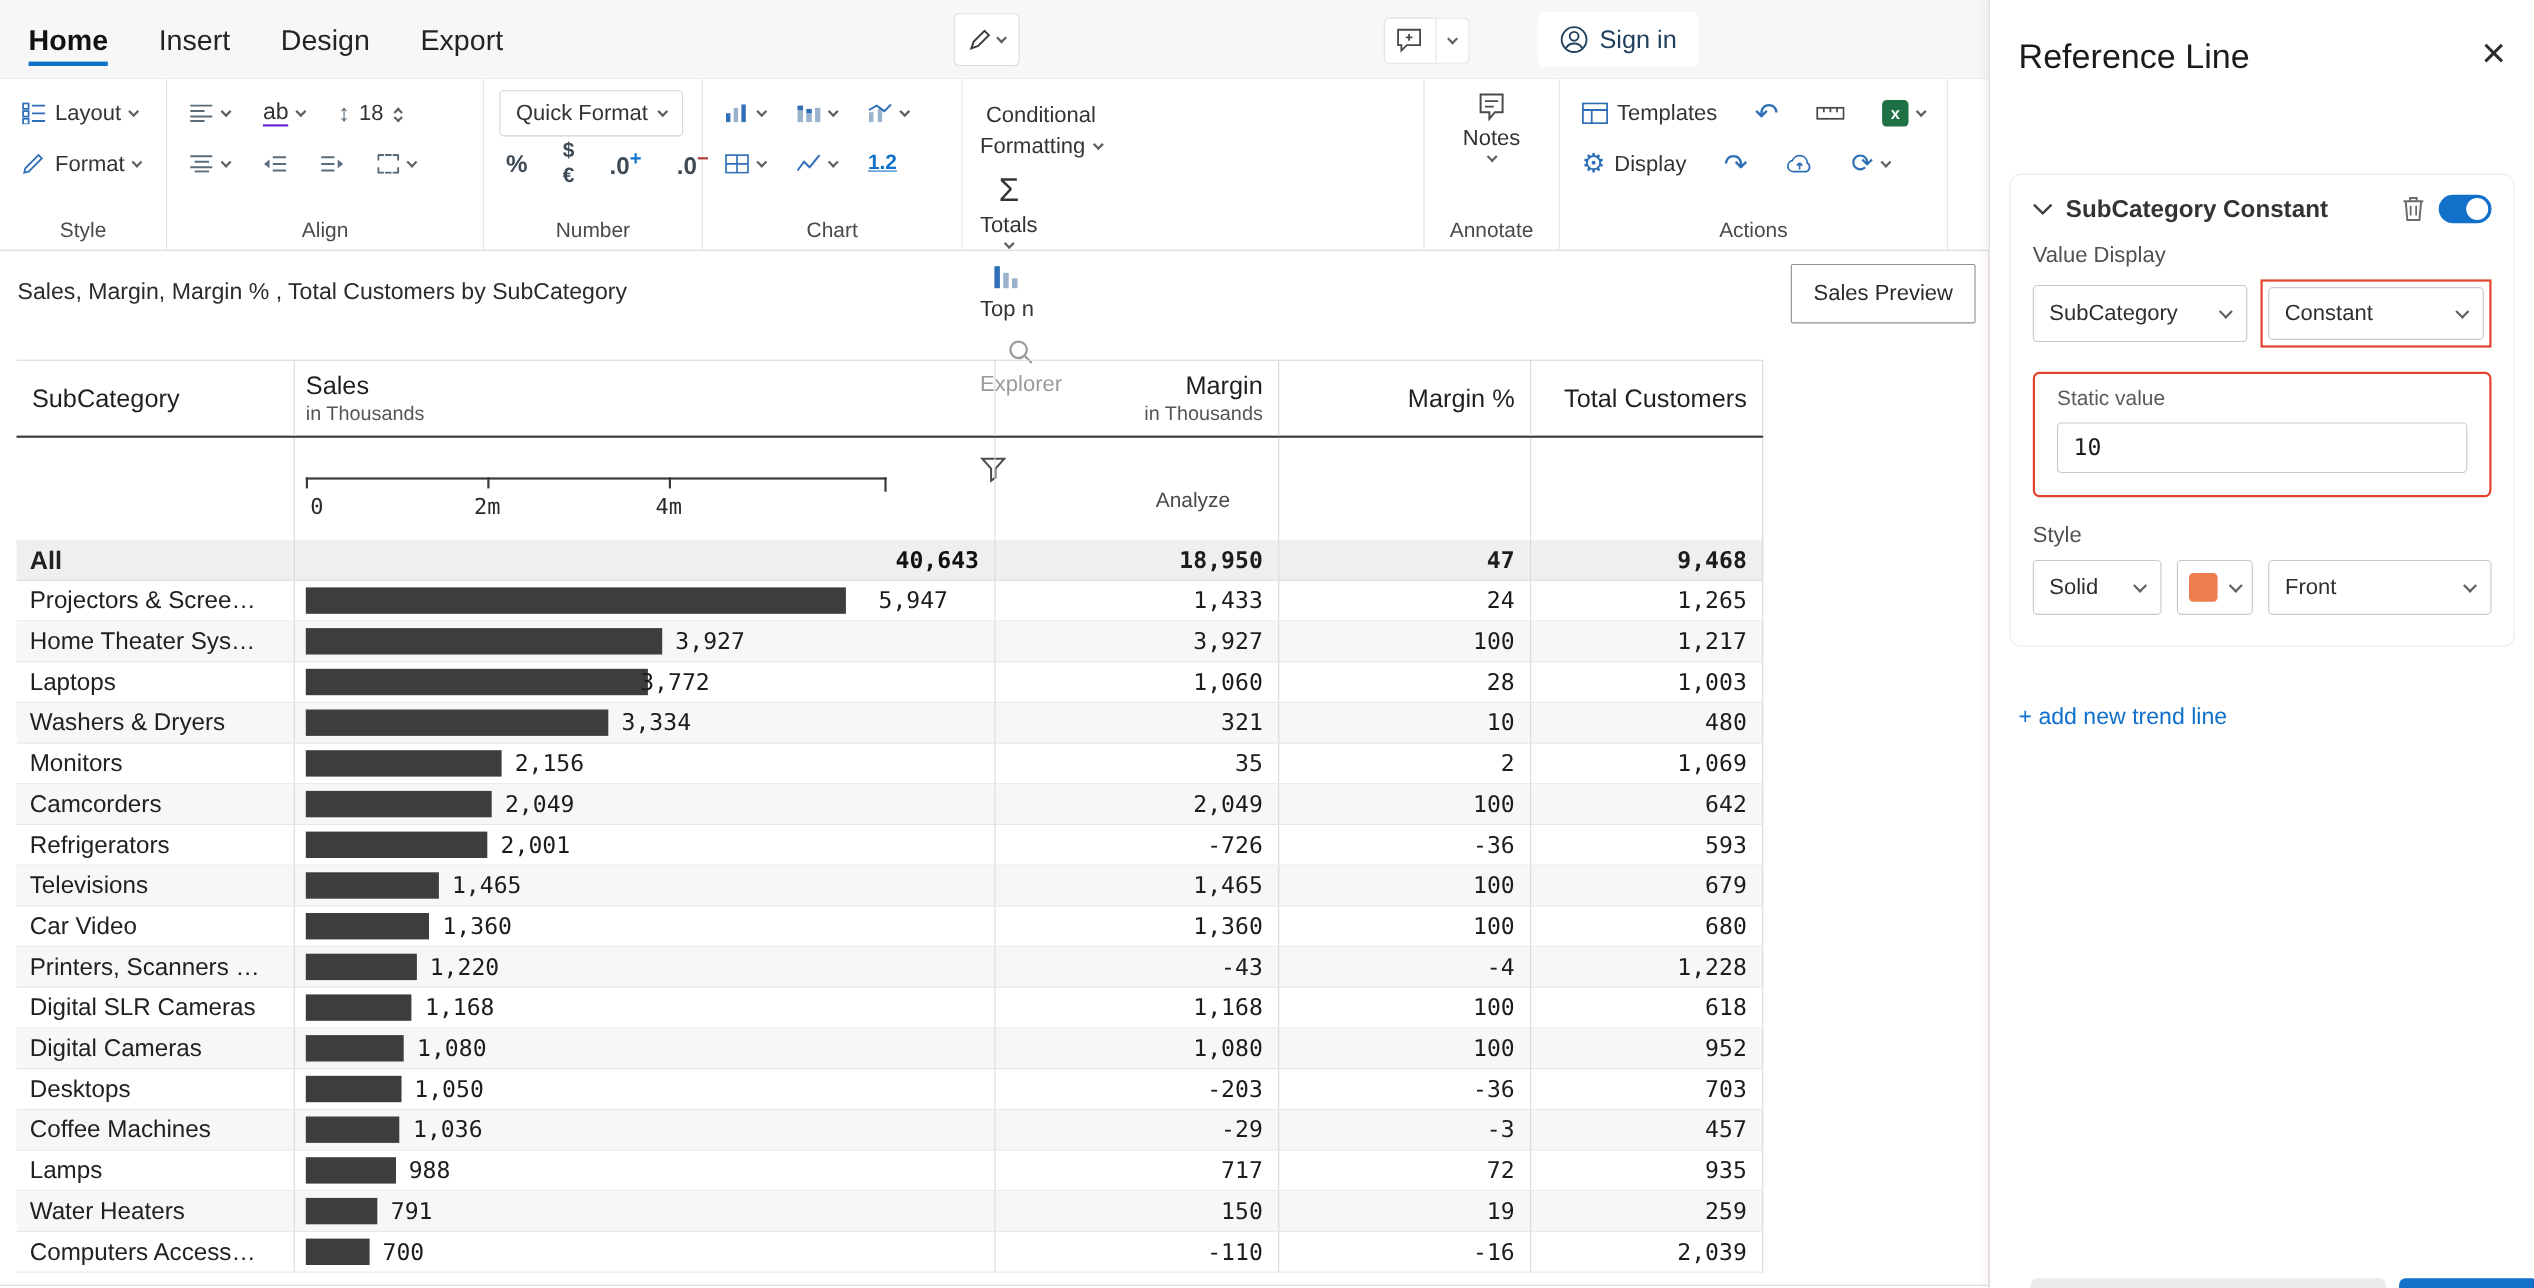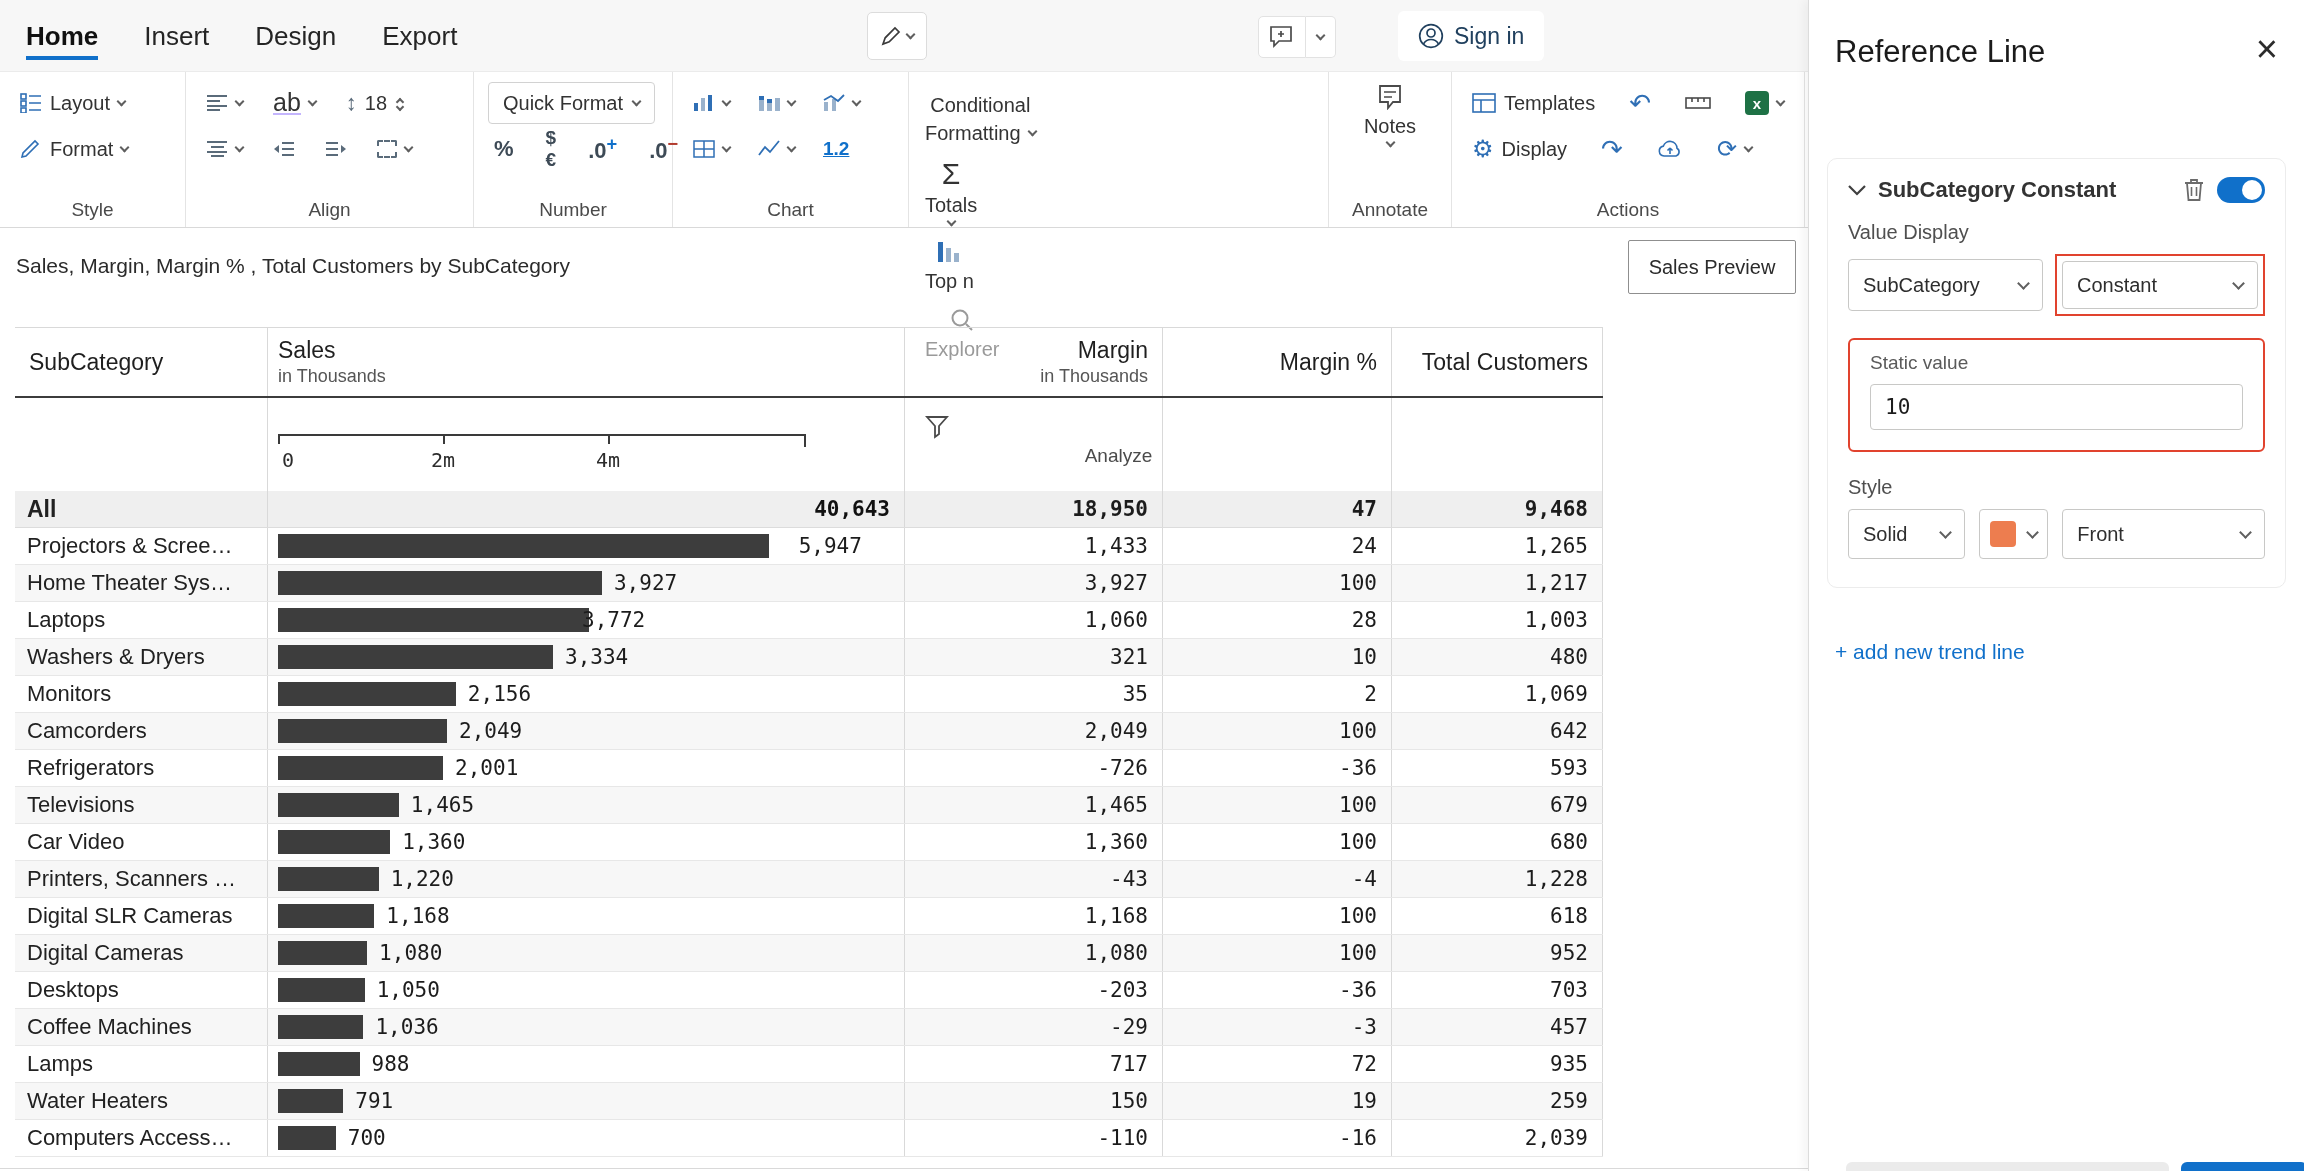--- a/index.html
+++ b/index.html
@@ -27,21 +27,21 @@
   .rrow{display:flex;align-items:center;gap:12px;height:46px;padding:0 8px}
   .rbtn{display:flex;align-items:center;gap:8px;font-size:20px;color:#333;background:transparent;border:none;padding:4px 6px;border-radius:4px}
   .chev{width:9px;height:9px;border-right:2px solid #5f5f5f;border-bottom:2px solid #5f5f5f;transform:rotate(45deg);display:inline-block;margin-top:-4px;flex:none}
   .chev.small{width:7px;height:7px}
   .stackbtn{display:flex;flex-direction:column;align-items:center;justify-content:flex-start;gap:5px;padding:4px 10px;font-size:20px;color:#333;background:transparent;border:none;line-height:23px}
   .muted{color:#9a9a9a}
   .num-icon{font-size:22px;color:#3d4a56;font-weight:600}
   sup.plus{color:var(--accent);font-weight:700}
   sup.minus{color:#b23b2e;font-weight:700}
   .decimal-link{color:var(--accent);font-weight:600;text-decoration:underline;font-size:19px}
-  .ab-icon{font-size:25px;border-bottom:2px solid #c4b5fd;line-height:22px;color:#333}
+  .ab-icon{font-size:21px;border-bottom:2px solid #6d28d9;line-height:22px;color:#333}
   .dashedbox{width:20px;height:18px;border:2px dashed #5a6b7a;border-radius:2px}
   .excel-chip{width:24px;height:24px;background:#1e7145;color:#fff;font-size:15px;font-weight:700;border-radius:4px;display:flex;align-items:center;justify-content:center}
   .uniglyph{font-size:26px;color:var(--icon);line-height:26px}
   .quickfmt{border:1px solid #d2d2d2;border-radius:4px;height:42px;padding:0 14px;display:flex;align-items:center;gap:10px;font-size:20px;color:#333;background:#fff}
   .spinner{display:flex;flex-direction:column;gap:3px;margin-left:2px}
   .spinner .chev{width:6px;height:6px}
   .spinner .up{transform:rotate(-135deg);margin-top:2px}
 
   
   .titlebar{position:absolute;top:228px;left:0;width:1808px;height:76px}
@@ -141,21 +141,21 @@
               <circle cx="13" cy="10" r="4" fill="none" stroke="#20405e" stroke-width="1.7"></circle>
               <path d="M5.5 21a8.5 8.5 0 0115 0" fill="none" stroke="#20405e" stroke-width="1.7"></path>
             </svg>
           </span>
         <span>Sign in</span>
       </button>
     </div>
 
     <div class="ribbon">
 
-      <div class="rgroup" style="width:186px">
+      <div class="rgroup" style="width:152px">
         <div class="grows">
           <div class="rrow">
             <button class="rbtn">
               <span>
                   <svg width="22" height="20" viewBox="0 0 22 20">
                     <rect x="1" y="1" width="5" height="5" fill="none" stroke="#2f6fb5" stroke-width="1.6"></rect>
                     <path d="M9 3h12M9 10h12M9 17h12" stroke="#2f6fb5" stroke-width="1.6"></path>
                     <rect x="1" y="8" width="5" height="5" fill="none" stroke="#2f6fb5" stroke-width="1.6"></rect>
                     <rect x="1" y="15" width="5" height="5" fill="none" stroke="#2f6fb5" stroke-width="1.6"></rect>
                   </svg>

